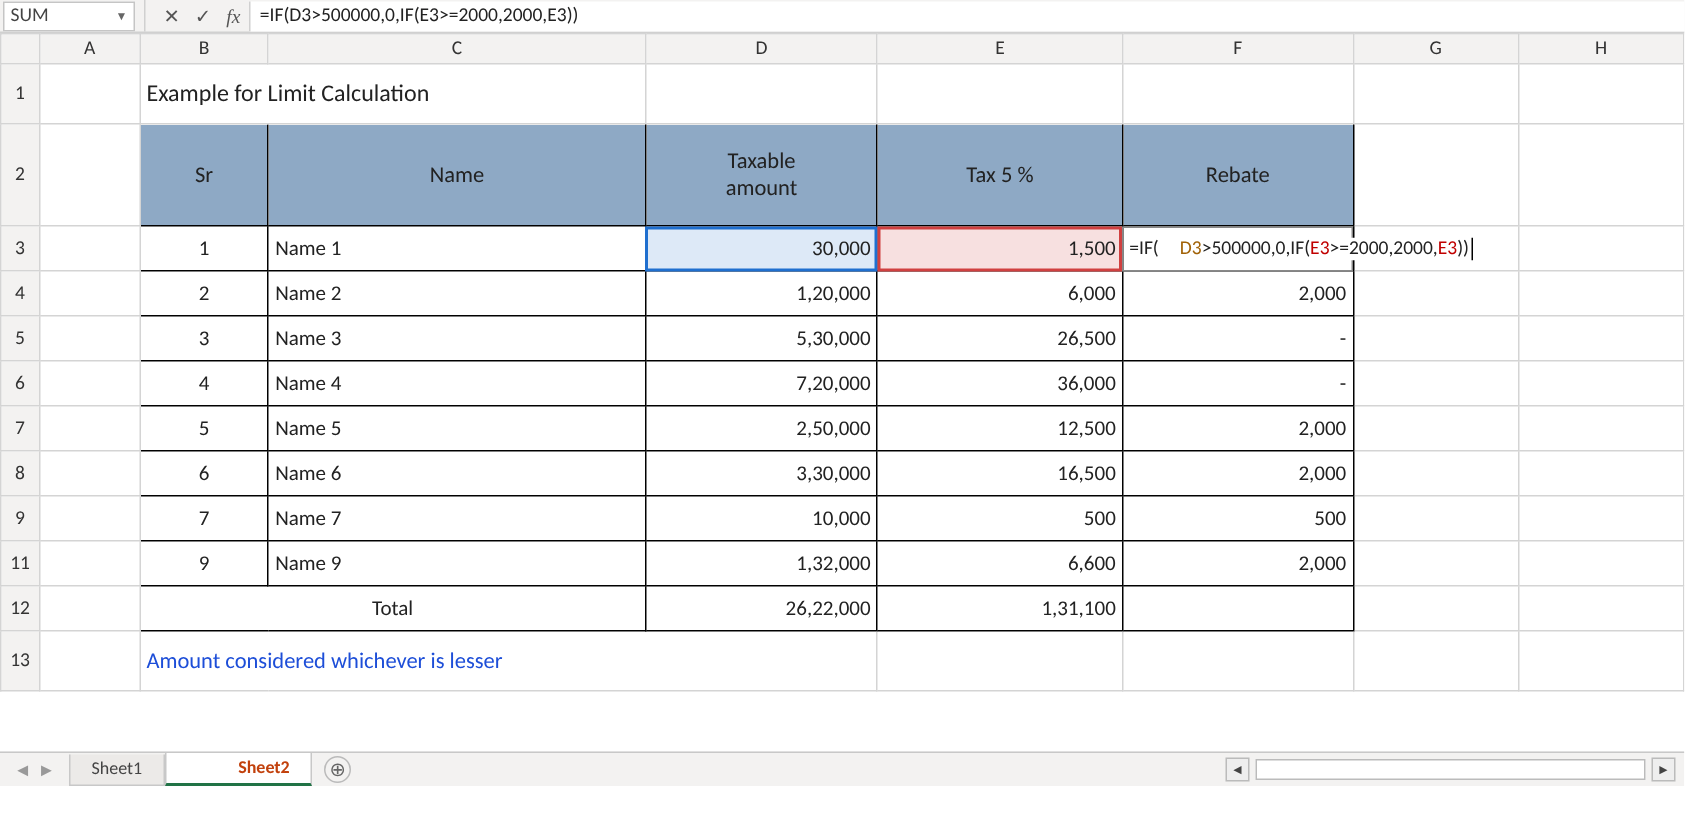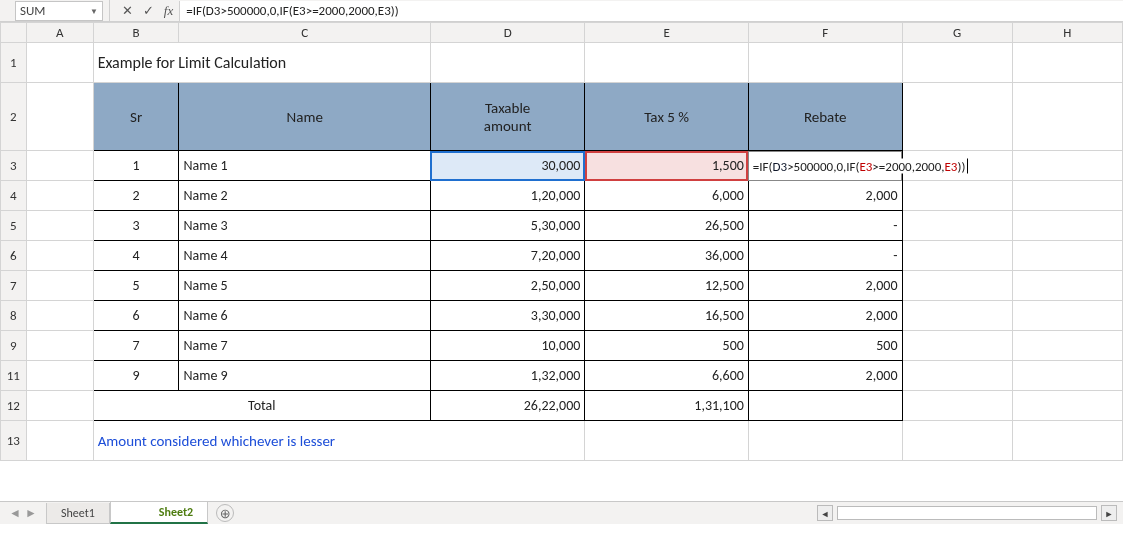--- a/index.html
+++ b/index.html
@@ -19,21 +19,21 @@
     display: flex;
     align-items: center;
     height: 22px;
     background: #f3f2f1;
     border-bottom: 1px solid #d0d0d0;
     font-size: 13px;
   }
   .namebox {
     width: 88px;
     height: 20px;
-    margin-left: 15px;
+    margin-left: 2px;
     padding: 0 4px;
     background: #fff;
     border: 1px solid #c5c5c5;
     display: flex;
     align-items: center;
     justify-content: space-between;
     color: #444;
   }
   .namebox .dd { font-size: 8px; color: #666; }
   .fb-sep { width:1px; height:100%; background:#d0d0d0; margin:0 6px; }
@@ -124,37 +124,37 @@
     font-family: Calibri, Arial, sans-serif;
     white-space: nowrap;
     overflow: visible !important;
     position: relative;
   }
   .active-edit .spill {
     position:absolute; left:2px; top:50%; transform:translateY(-50%);
     background:#fff; padding:0 2px; z-index:5;
     border-right:1px solid #000;
   }
-  .tok-blue { color:#0f172a; }
+  .tok-blue { color:#a16207;padding-left:14px; }
   .tok-red  { color:#c00000; }
 
   
   .tabbar {
     position:absolute; left:0; right:0; bottom:0;
     height:23px; background:#f3f2f1;
     border-top:1px solid #c8c8c8;
     display:flex; align-items:center;
     font-size:12px; color:#444;
   }
   .tabbar .tabnav { width:46px; display:flex; justify-content:center; gap:4px; color:#999; }
   .tab {
     padding:3px 14px; border:1px solid #c8c8c8; border-top:none;
     background:#eceae8; cursor:pointer;
   }
-  .tab.active { background:#fff; border-bottom:2px solid #217346; color:#4d7c0f; font-weight:600;padding-left:48px; }
+  .tab.active { background:#fff; border-bottom:2px solid #217346; color:#c2410c; font-weight:600;padding-left:48px; }
   .addsheet { margin-left:8px; width:18px;height:18px;border:1px solid #bbb;border-radius:50%;
     display:flex;align-items:center;justify-content:center;font-size:13px;color:#666;cursor:pointer;}
   .hscroll { flex:1; display:flex; align-items:center; justify-content:flex-end; padding-right:6px; gap:2px;}
   .hscroll .track { flex:1; max-width:260px; height:14px; border:1px solid #bbb; background:#fff; margin:0 2px;}
   .hscroll .btn { width:16px;height:16px;border:1px solid #bbb;background:#eee;display:flex;align-items:center;justify-content:center;font-size:9px;}
 </style>
 </head>
 <body>
 
 <div class="formula-bar">

